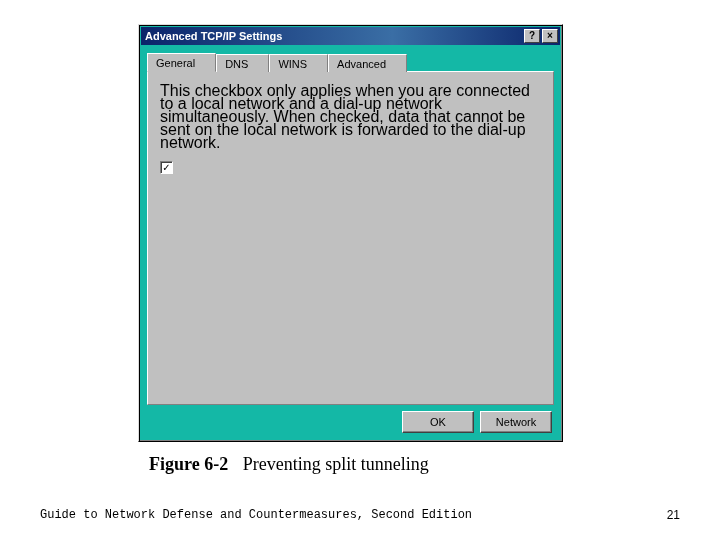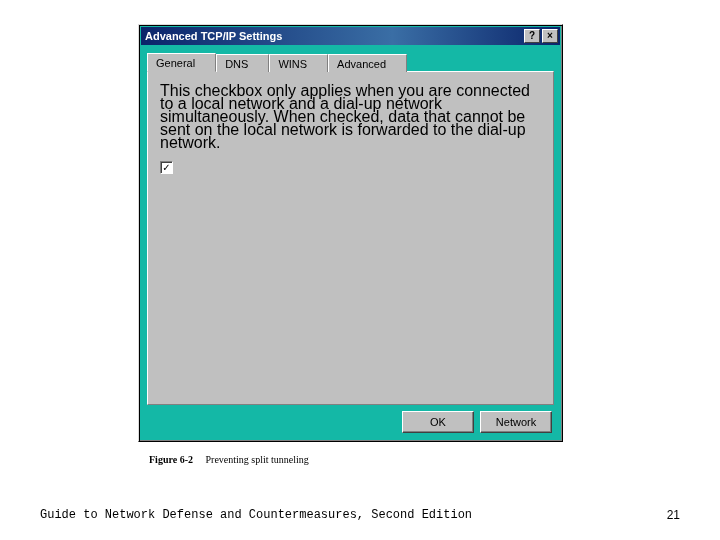--- a/index.html
+++ b/index.html
@@ -135,21 +135,21 @@
     box-shadow: inset -1px -1px 0 #808080;
     font-size: 11px;
     text-align: center;
     line-height: 20px;
     cursor: pointer;
   }
   .figcaption {
     position: absolute;
     left: 149px;
     top: 454px;
-    font-size: 10px;
+    font-size: 18px;
     font-family: "Times New Roman", serif;
   }
   .figcaption .fignum { font-weight: bold; margin-right: 10px; }
   .booktitle {
     position: absolute;
     left: 40px;
     bottom: 18px;
     font-family: Liberation Mono, monospace;
     font-size: 12px;
   }

